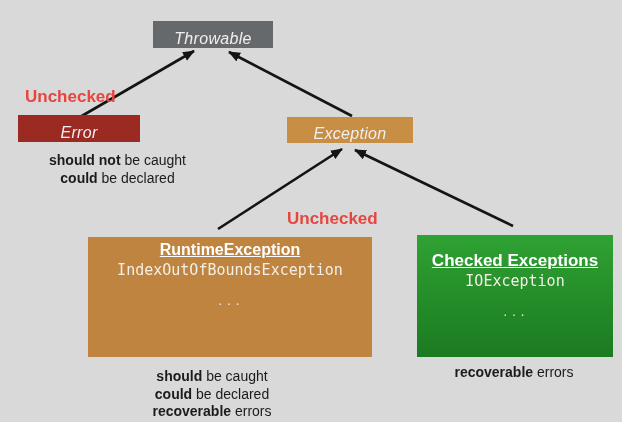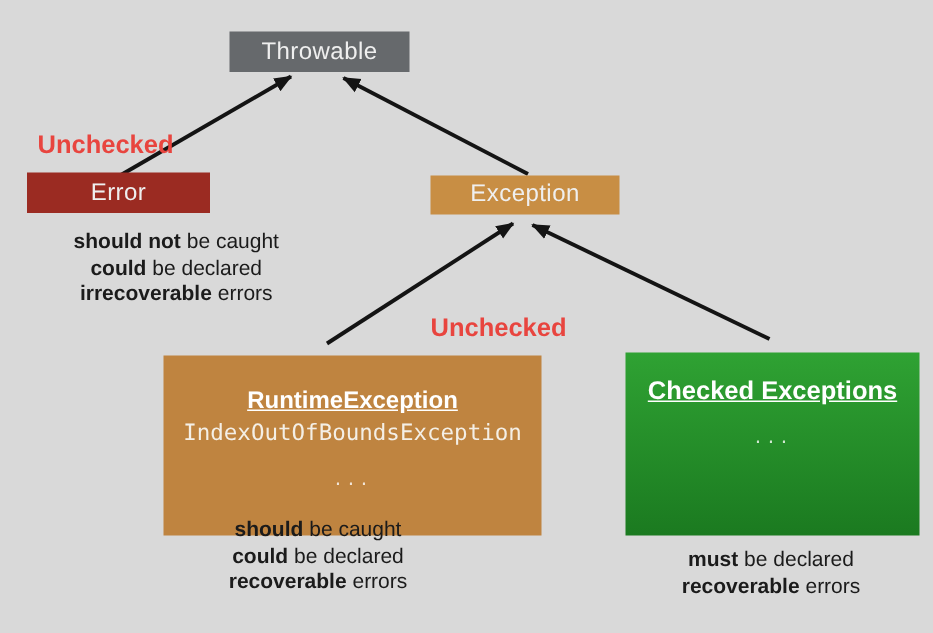--- a/index.html
+++ b/index.html
@@ -8,34 +8,35 @@
     position:relative;
     width:622px;height:422px;
     overflow:hidden;
   }
   .arrows{
     position:absolute;left:0;top:0;width:622px;height:422px;
     pointer-events:none;
   }
   .node{
     position:absolute;
-    display:flex;align-items:center;justify-content:center;
+    display:flex;align-items:flex-end;justify-content:center;
     color:#efefef;
     font-size:16px;font-weight:400;
     letter-spacing:.3px;
+    font-style:italic;
   }
   .node-throwable{left:153px;top:21px;width:120px;height:27px;}
   .node-error{left:18px;top:115px;width:122px;height:27px;}
   .node-exception{left:287px;top:117px;width:126px;height:26px;}
   .bigbox{
     position:absolute;
     display:flex;flex-direction:column;align-items:center;
     color:#fff;text-align:center;
   }
-  .box-runtime{left:88px;top:237px;width:252px;height:120px;padding-top:21px;box-sizing:border-box;margin-left:21px;}
+  .box-runtime{left:88px;top:237px;width:284px;height:120px;padding-top:3px;box-sizing:border-box;}
   .box-checked{left:417px;top:235px;width:196px;height:122px;padding-top:16px;box-sizing:border-box;
     background:linear-gradient(180deg,var(--g1,#2fa233),var(--g2,#1b7a20));}
   .bigbox .box-title{
     font-size:16px;font-weight:bold;text-decoration:underline;line-height:20px;
   }
   .box-checked .box-title{font-size:17px;}
   .bigbox .mono-line{
     font-family:"DejaVu Sans Mono",monospace;
     font-size:15px;line-height:21px;color:#f4efe6;
   }
@@ -49,21 +50,21 @@
     font-size:17px;font-weight:bold;line-height:18px;margin-left:22px;
   }
   .unchecked-left{left:3px;top:88px;}
   .unchecked-middle{left:265px;top:210px;}
   .notes{
     position:absolute;
     text-align:center;
     font-size:14px;line-height:17.5px;color:#1b1b1b;
   }
   .notes-error{left:15px;top:152px;width:205px;}
-  .notes-runtime{left:112px;top:344px;width:200px;}
+  .notes-runtime{left:112px;top:368px;width:200px;}
   .notes-checked{left:414px;top:364px;width:200px;}
   .notes b{font-weight:bold;text-align:center;}
 </style>
 </head>
 <body>
 
 <div class="canvas" style="background: rgb(217, 217, 217);">
 
   <svg class="arrows" viewBox="0 0 622 422" xmlns="http://www.w3.org/2000/svg">
     <defs>
@@ -87,40 +88,39 @@
     <span>Exception</span>
   </div>
 
   <div class="node node-error" style="background: rgb(155, 43, 34);">
     <span>Error</span>
   </div>
 
   <div class="notes notes-error">
     <div><b>should not</b><span> be caught</span></div>
     <div><b>could</b><span> be declared</span></div>
-    <div><b>irrecoverable</b><span> errors</span></div>
   </div>
 
   <div class="unchecked-label unchecked-middle" style="color: rgb(232, 69, 63);">Unchecked</div>
 
   <div class="bigbox box-runtime" style="background: rgb(191, 132, 64);">
     <div class="box-title">RuntimeException</div>
     <div class="mono-line">IndexOutOfBoundsException</div>
     <div class="dots">...</div>
   </div>
 
   <div class="bigbox box-checked" style="--g1: #2fa233; --g2: #1b7a20;">
     <div class="box-title">Checked Exceptions</div>
+    <div class="mono-line">IOException</div>
     <div class="dots">...</div>
   </div>
 
   <div class="notes notes-runtime">
     <div><b>should</b><span> be caught</span></div>
     <div><b>could</b><span> be declared</span></div>
     <div><b>recoverable</b><span> errors</span></div>
   </div>
 
   <div class="notes notes-checked">
-    <div><b>must</b><span> be declared</span></div>
     <div><b>recoverable</b><span> errors</span></div>
   </div>
 
 </div>
 
 </body></html>

